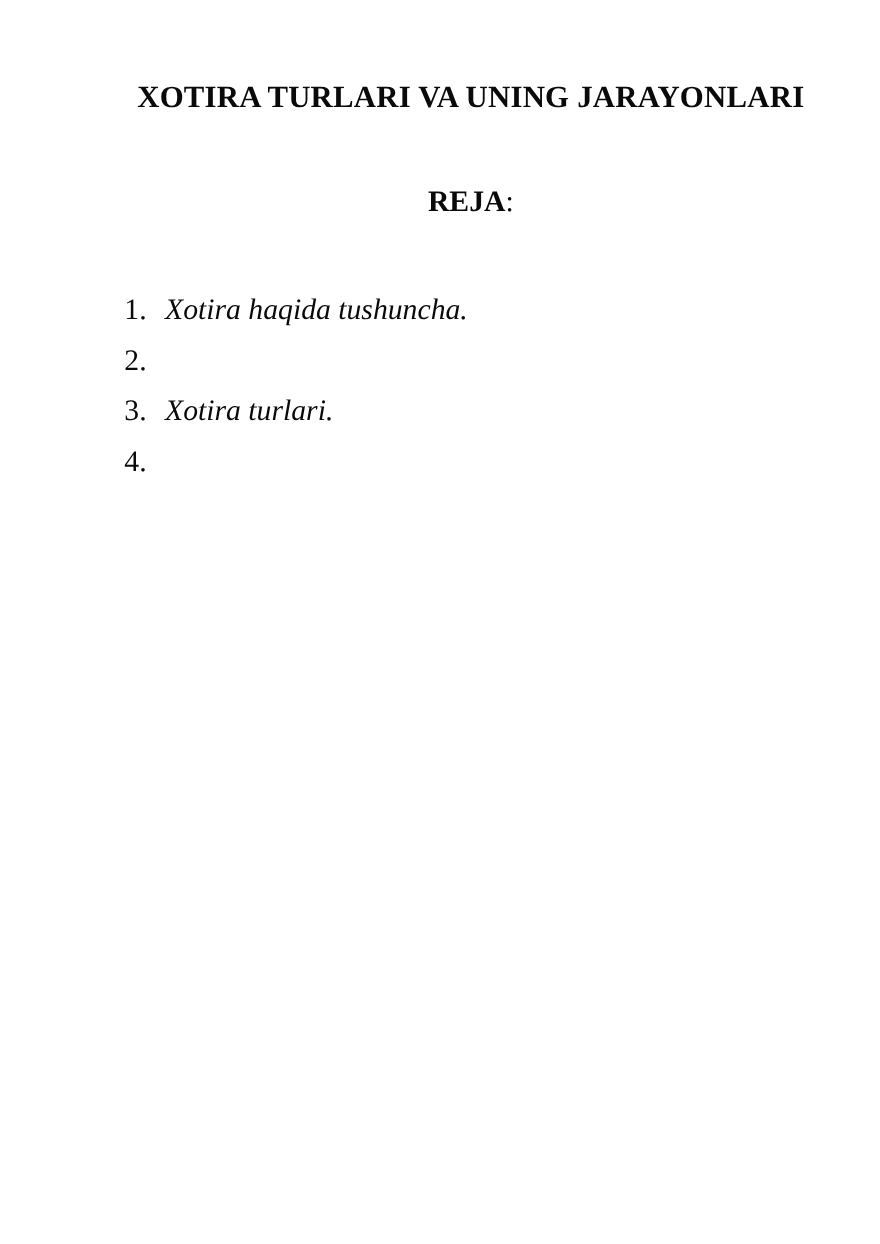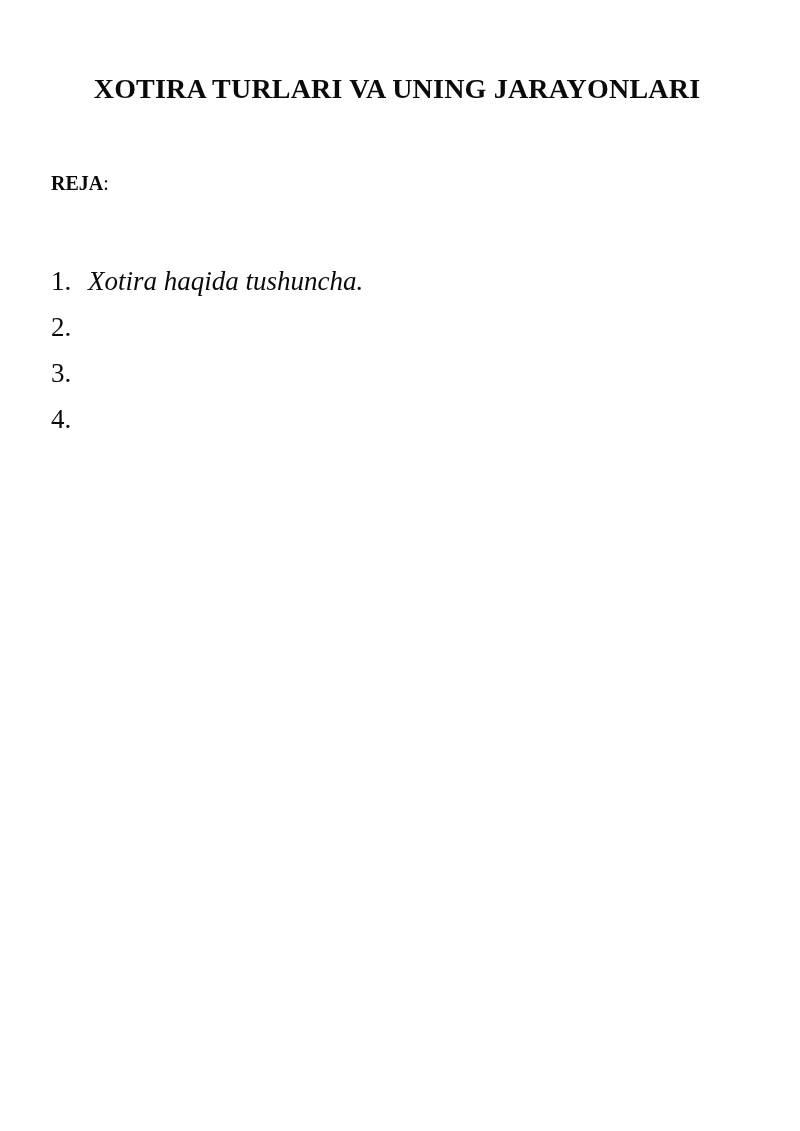--- a/index.html
+++ b/index.html
@@ -10,36 +10,37 @@
   .doc-page {
     position: relative;
     width: 800px;
     height: 1131px;
     background: #ffffff;
     color: #0a0a0a;
     font-family: "Liberation Serif", "DejaVu Serif", serif;
     overflow: hidden;
   }
   .doc-content {
-    margin-left: 51px;
+    margin-left: 113px;
     margin-right: 57px; 
   }
   .doc-title {
     margin: 0;
     padding-top: 74px;
     text-align: center;
     font-weight: bold;
     font-size: 28px;
     line-height: 30px;
     letter-spacing: 0.2px;
     white-space: nowrap;
   }
   .reja-heading {
     margin-top: 64px;
-    font-size: 20px;
+    text-align: center;
+    font-size: 27px;
     line-height: 30px;
   }
   .reja-heading .reja-word {
     font-weight: bold;
   }
   .plan-list {
     margin-top: 60px;
     font-size: 27px;
   }
   .plan-item {
@@ -76,20 +77,21 @@
         <span class="num">1.</span>
         <span class="txt">Xotira haqida tushuncha.</span>
       </div>
 
       <div class="plan-item">
         <span class="num">2.</span>
       </div>
 
       <div class="plan-item">
         <span class="num">3.</span>
+        <span class="txt">Xotira turlari.</span>
       </div>
 
       <div class="plan-item">
         <span class="num">4.</span>
       </div>
 
     </div>
   </div>
 </div>
 

